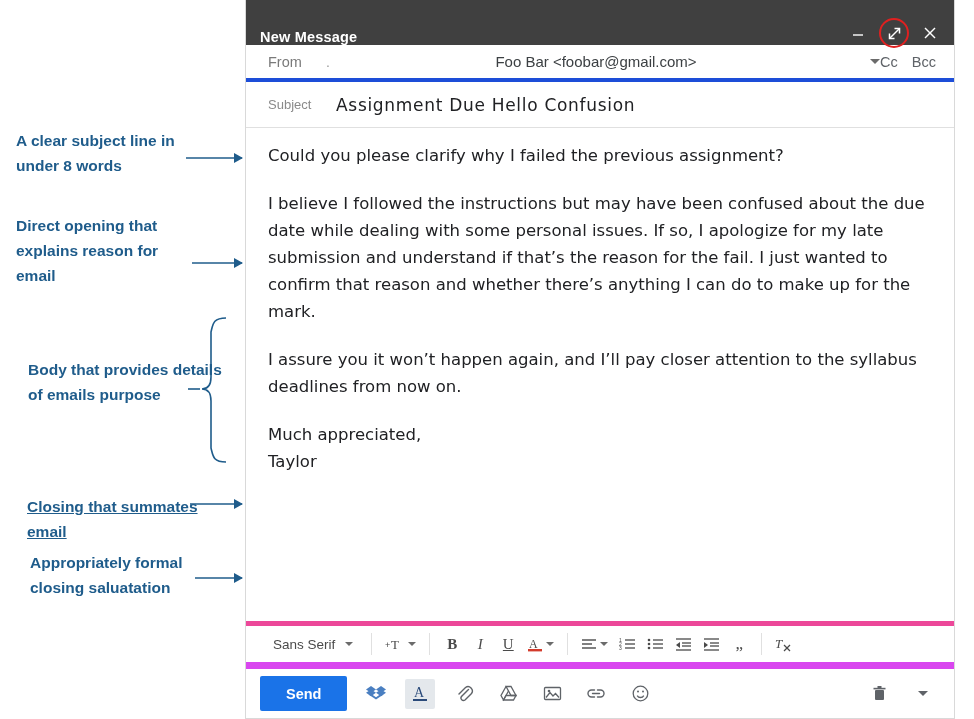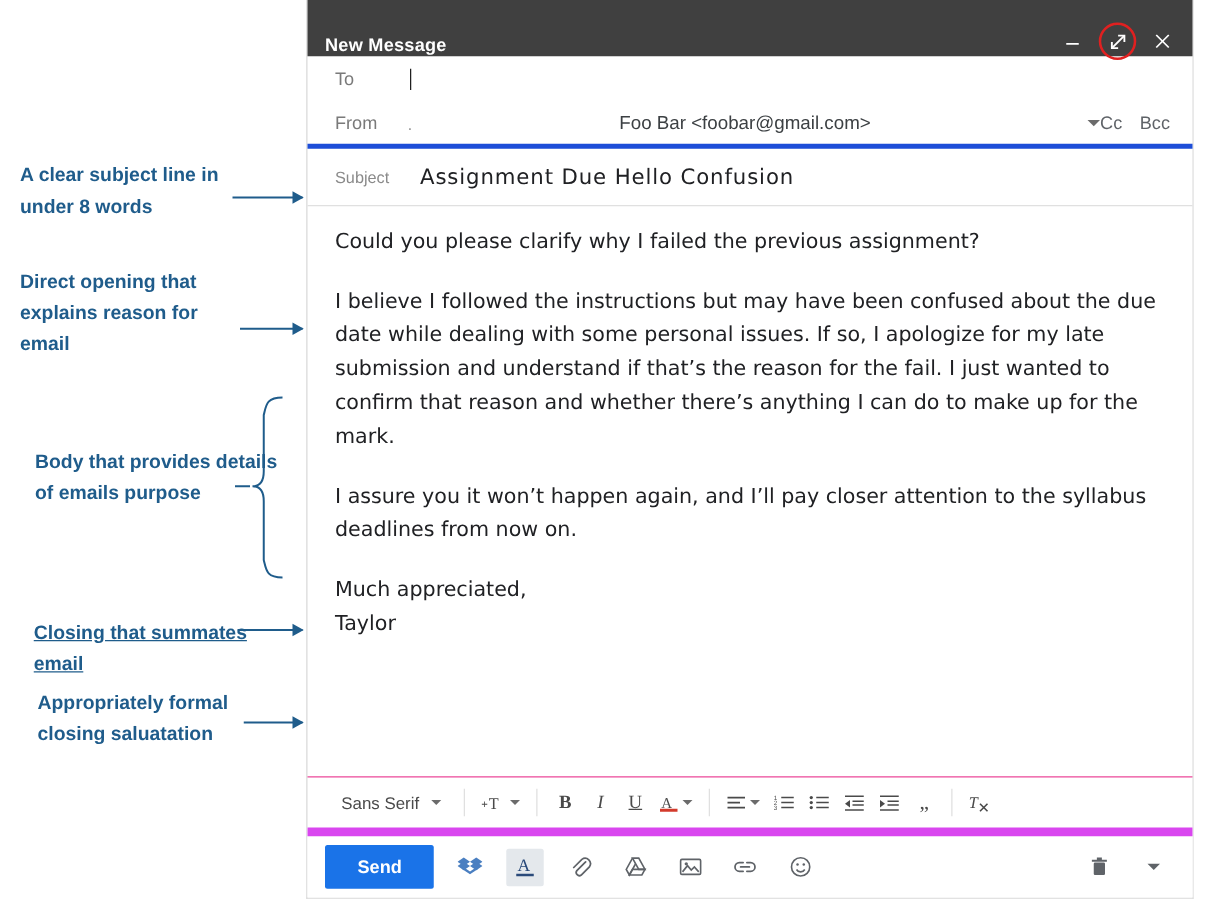--- a/index.html
+++ b/index.html
@@ -144,21 +144,21 @@
     color: #202124;
     font-family: "DejaVu Sans", sans-serif;
     overflow: hidden;
   }
   .body-area p { margin: 0 0 21px 0; }
   .body-area p.tight { margin-bottom: 0; }
 
   
   .format-bar {
     height: 41px;
-    border-top: 1px solid #ec4899;
+    border-top: 5px solid #ec4899;
     display: flex;
     align-items: center;
     padding: 0 16px;
     gap: 2px;
     color: #5f6368;
     flex: 0 0 41px;
   }
   .fmt {
     height: 30px;
     min-width: 26px;
@@ -287,25 +287,20 @@
         <svg width="14" height="14" viewBox="0 0 14 14">
             <g stroke="#ffffff" stroke-width="1.4">
               <line x1="2" y1="2" x2="12" y2="12"></line>
               <line x1="12" y1="2" x2="2" y2="12"></line>
             </g>
           </svg>
       </div>
     </div>
   </div>
 
-  <div class="field-row row-to">
-    <span class="field-label">To</span>
-    <span class="caret"></span>
-    <span></span>
-  </div>
 
   <div class="field-row row-from">
     <span class="field-label">From</span>
     <span class="from-dot">.</span>
     <span class="from-value">Foo Bar &lt;foobar@gmail.com&gt;</span>
     <span class="from-caret"></span>
     <span class="cc-bcc">
       <span>Cc</span>
       <span>Bcc</span>
     </span>

